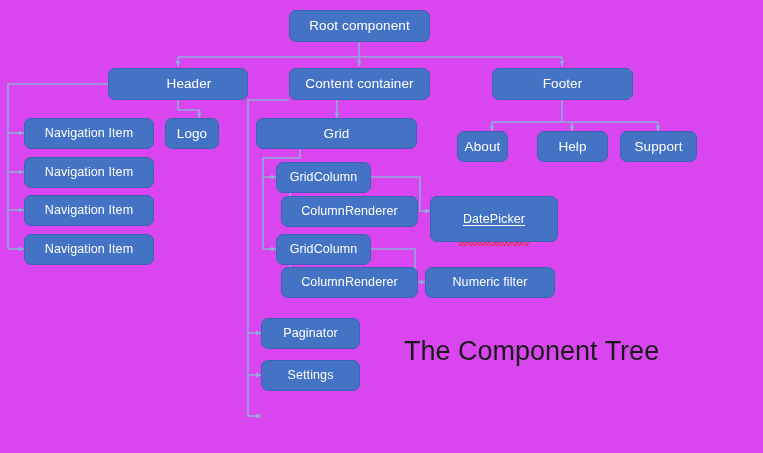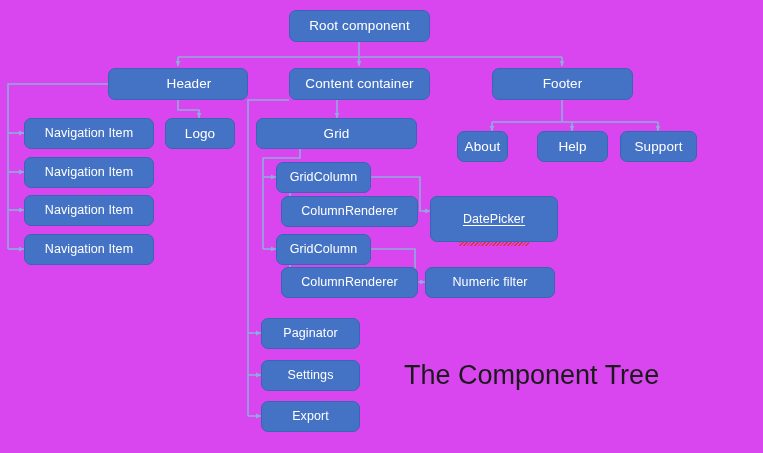--- a/index.html
+++ b/index.html
@@ -146,21 +146,21 @@
   </div>
 
   <div class="node" style="left:289px; top:68px; width:141px; height:32px;">
     <span class="node-label">Content container</span>
   </div>
 
   <div class="node" style="left:492px; top:68px; width:141px; height:32px;">
     <span class="node-label">Footer</span>
   </div>
 
-  <div class="node" style="left:165px; top:118px; width:70px; height:31px;">
+  <div class="node" style="left:165px; top:118px; width:54px; height:31px;">
     <span class="node-label">Logo</span>
   </div>
 
   <div class="node small" style="left:24px; top:118px; width:130px; height:31px;">
     <span class="node-label">Navigation Item</span>
   </div>
 
   <div class="node small" style="left:24px; top:157px; width:130px; height:31px;">
     <span class="node-label">Navigation Item</span>
   </div>
@@ -203,31 +203,28 @@
   </div>
 
   <div class="node small" style="left:261px; top:318px; width:99px; height:31px;">
     <span class="node-label">Paginator</span>
   </div>
 
   <div class="node small" style="left:261px; top:360px; width:99px; height:31px;">
     <span class="node-label">Settings</span>
   </div>
 
-  <div class="node small" style="left:261px; top:401px; width:99px; height:31px;">
-    <span class="node-label">Export</span>
-  </div>
 
   <div class="node" style="left:457px; top:131px; width:51px; height:31px;">
     <span class="node-label">About</span>
   </div>
 
   <div class="node" style="left:537px; top:131px; width:71px; height:31px;">
     <span class="node-label">Help</span>
   </div>
 
   <div class="node" style="left:620px; top:131px; width:77px; height:31px;">
     <span class="node-label">Support</span>
   </div>
 
-  <div id="diagram-title" style="left:404px; top:362px;">The Component Tree</div>
+  <div id="diagram-title" style="left:404px; top:338px;">The Component Tree</div>
 
 </div>
 
 </body></html>

